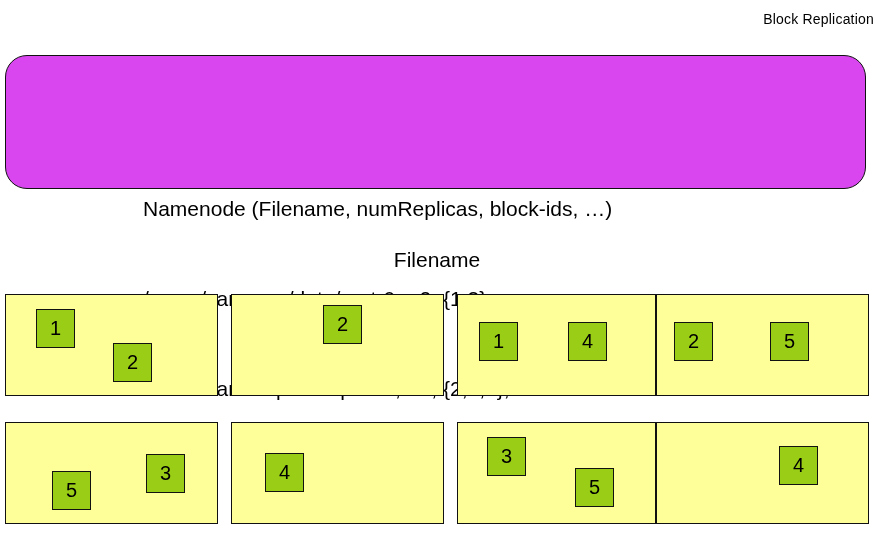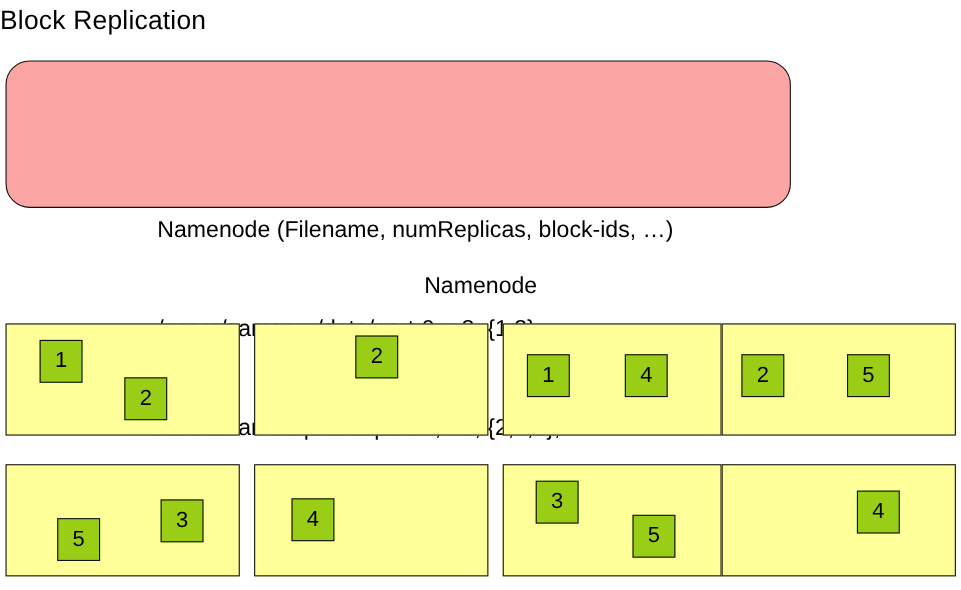--- a/index.html
+++ b/index.html
@@ -21,34 +21,34 @@
     width: 874px;
     height: 536px;
   }
 
   
   .title {
     position: absolute;
     top: 6px;
     left: 0;
     width: 874px;
-    text-align: left;
-    font-size: 24px;
+    text-align: right;
+    font-size: 14px;
     line-height: 26px;
     letter-spacing: 0.2px;
   }
 
   
   .namenode-box {
     position: absolute;
     left: 5px;
     top: 55px;
-    width: 714px;
+    width: 861px;
     height: 134px;
-    background: #fca5a5;
+    background: #d946ef;
     border: 1.5px solid #111111;
     border-radius: 22px;
     box-sizing: border-box;
   }
   .namenode-text {
     position: absolute;
     left: 137px;
     top: 78px;
     font-size: 21px;
     line-height: 30px;
@@ -139,21 +139,21 @@
   <div class="title">Block Replication</div>
 
   <div class="namenode-box">
     <div class="namenode-text">
       <span class="namenode-line">Namenode (Filename, numReplicas, block-ids, …)</span>
       <span class="namenode-line">/users/sameerp/data/part-0, r:2, {1,3}, …</span>
       <span class="namenode-line">/users/sameerp/data/part-1, r:3, {2,4,5}, …</span>
     </div>
   </div>
 
-  <div class="datanodes-label">Namenode</div>
+  <div class="datanodes-label">Filename</div>
 
   <div class="datanode-grid">
 
     <div class="datanode-row row-0">
 
       <div class="datanode col-0">
         <div class="block" style="left:30px; top:14px;">1</div>
         <div class="block" style="left:107px; top:48px;">2</div>
       </div>
 

